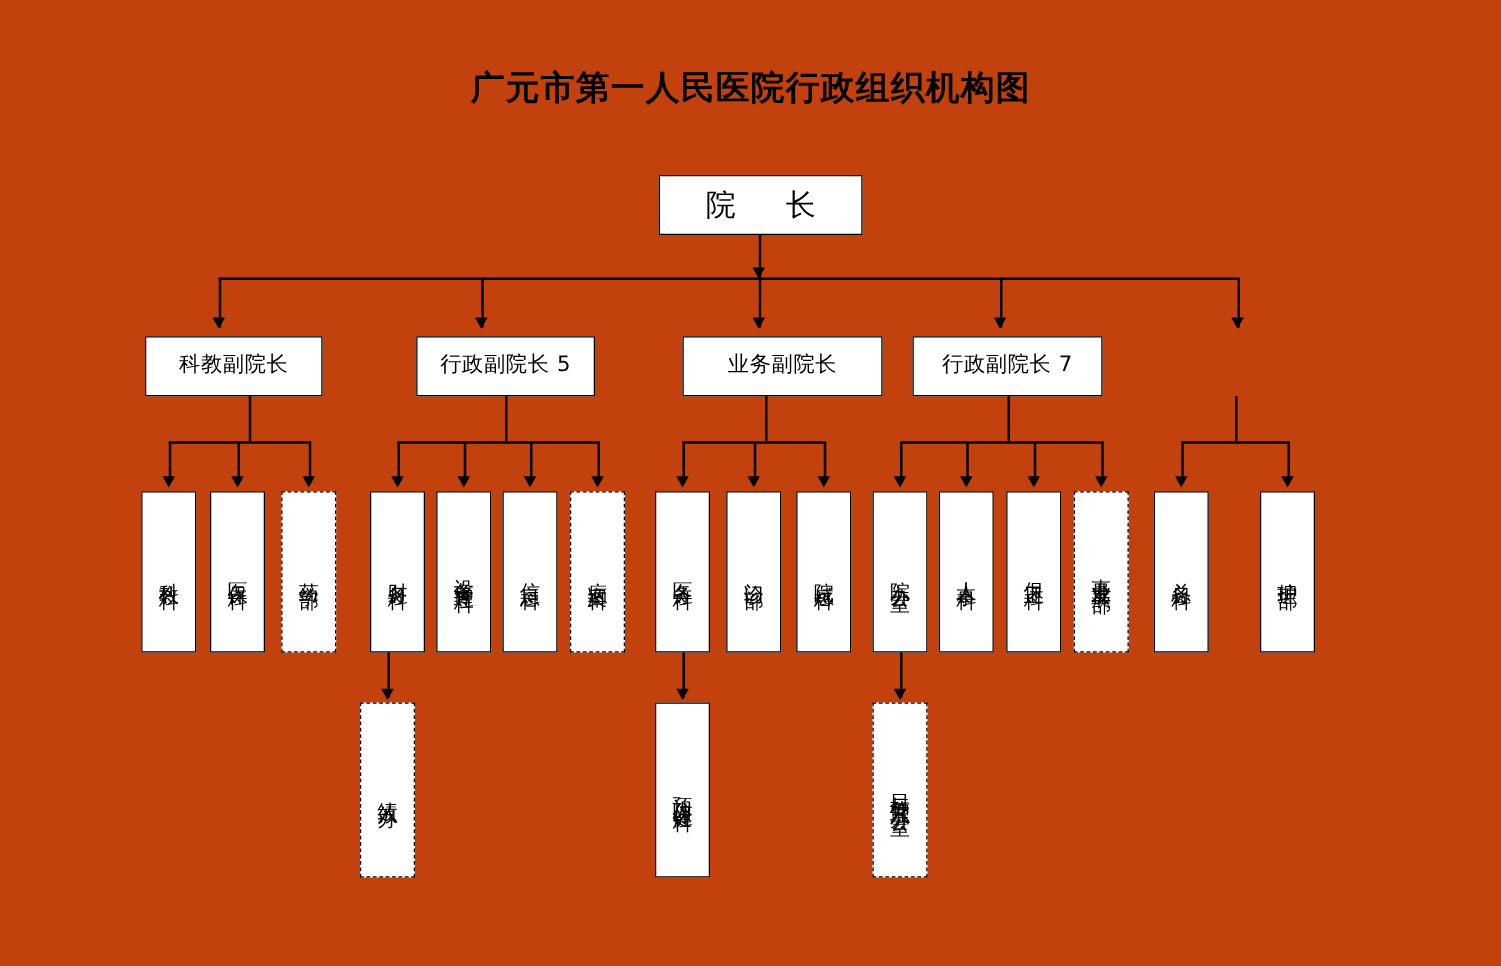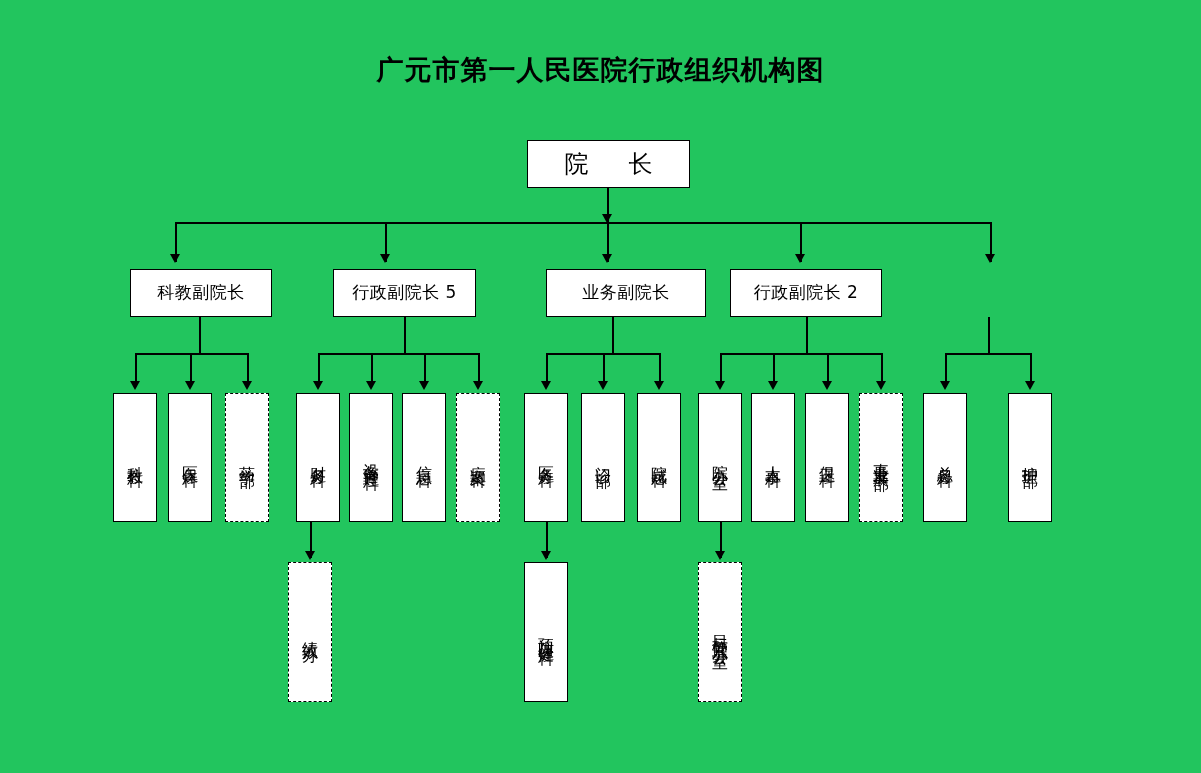--- a/index.html
+++ b/index.html
@@ -8,21 +8,21 @@
     background: #ffffff;
   }
   body {
     font-family: "DejaVu Sans", "Liberation Sans", sans-serif;
     color: #000000;
   }
   #canvas {
     position: relative;
     width: 1201px;
     height: 773px;
-    background: #22c55e;
+    background: #c2410c;
     overflow: hidden;
   }
   #chart-title {
     position: absolute;
     left: 0;
     top: 52px;
     width: 1201px;
     text-align: center;
     font-size: 27px;
     font-weight: bold;
@@ -106,31 +106,31 @@
 
   <div class="edge v" style="left:607px; top:222px; height:40px;"></div>
   <div class="arrow" style="left:602px; top:254px;"></div>
 
   <div class="edge v" style="left:800px; top:222px; height:40px;"></div>
   <div class="arrow" style="left:795px; top:254px;"></div>
 
   <div class="edge v" style="left:990px; top:222px; height:40px;"></div>
   <div class="arrow" style="left:985px; top:254px;"></div>
 
-  <div class="node horiz" style="left:130px; top:269px; width:142px; height:48px;">
+  <div class="node horiz" style="left:116px; top:269px; width:142px; height:48px;">
     <span class="label">科教副院长</span>
   </div>
   <div class="node horiz" style="left:333px; top:269px; width:143px; height:48px;">
     <span class="label">行政副院长 5</span>
   </div>
   <div class="node horiz" style="left:546px; top:269px; width:160px; height:48px;">
     <span class="label">业务副院长</span>
   </div>
   <div class="node horiz" style="left:730px; top:269px; width:152px; height:48px;">
-    <span class="label">行政副院长 2</span>
+    <span class="label">行政副院长 7</span>
   </div>
 
   <div class="edge v" style="left:199px; top:317px; height:36px;"></div>
   <div class="edge h" style="left:135px; top:353px; width:112px;"></div>
   <div class="edge v" style="left:135px; top:353px; height:33px;"></div>
   <div class="arrow" style="left:130px; top:381px;"></div>
   <div class="edge v" style="left:190px; top:353px; height:33px;"></div>
   <div class="arrow" style="left:185px; top:381px;"></div>
   <div class="edge v" style="left:247px; top:353px; height:33px;"></div>
   <div class="arrow" style="left:242px; top:381px;"></div>

